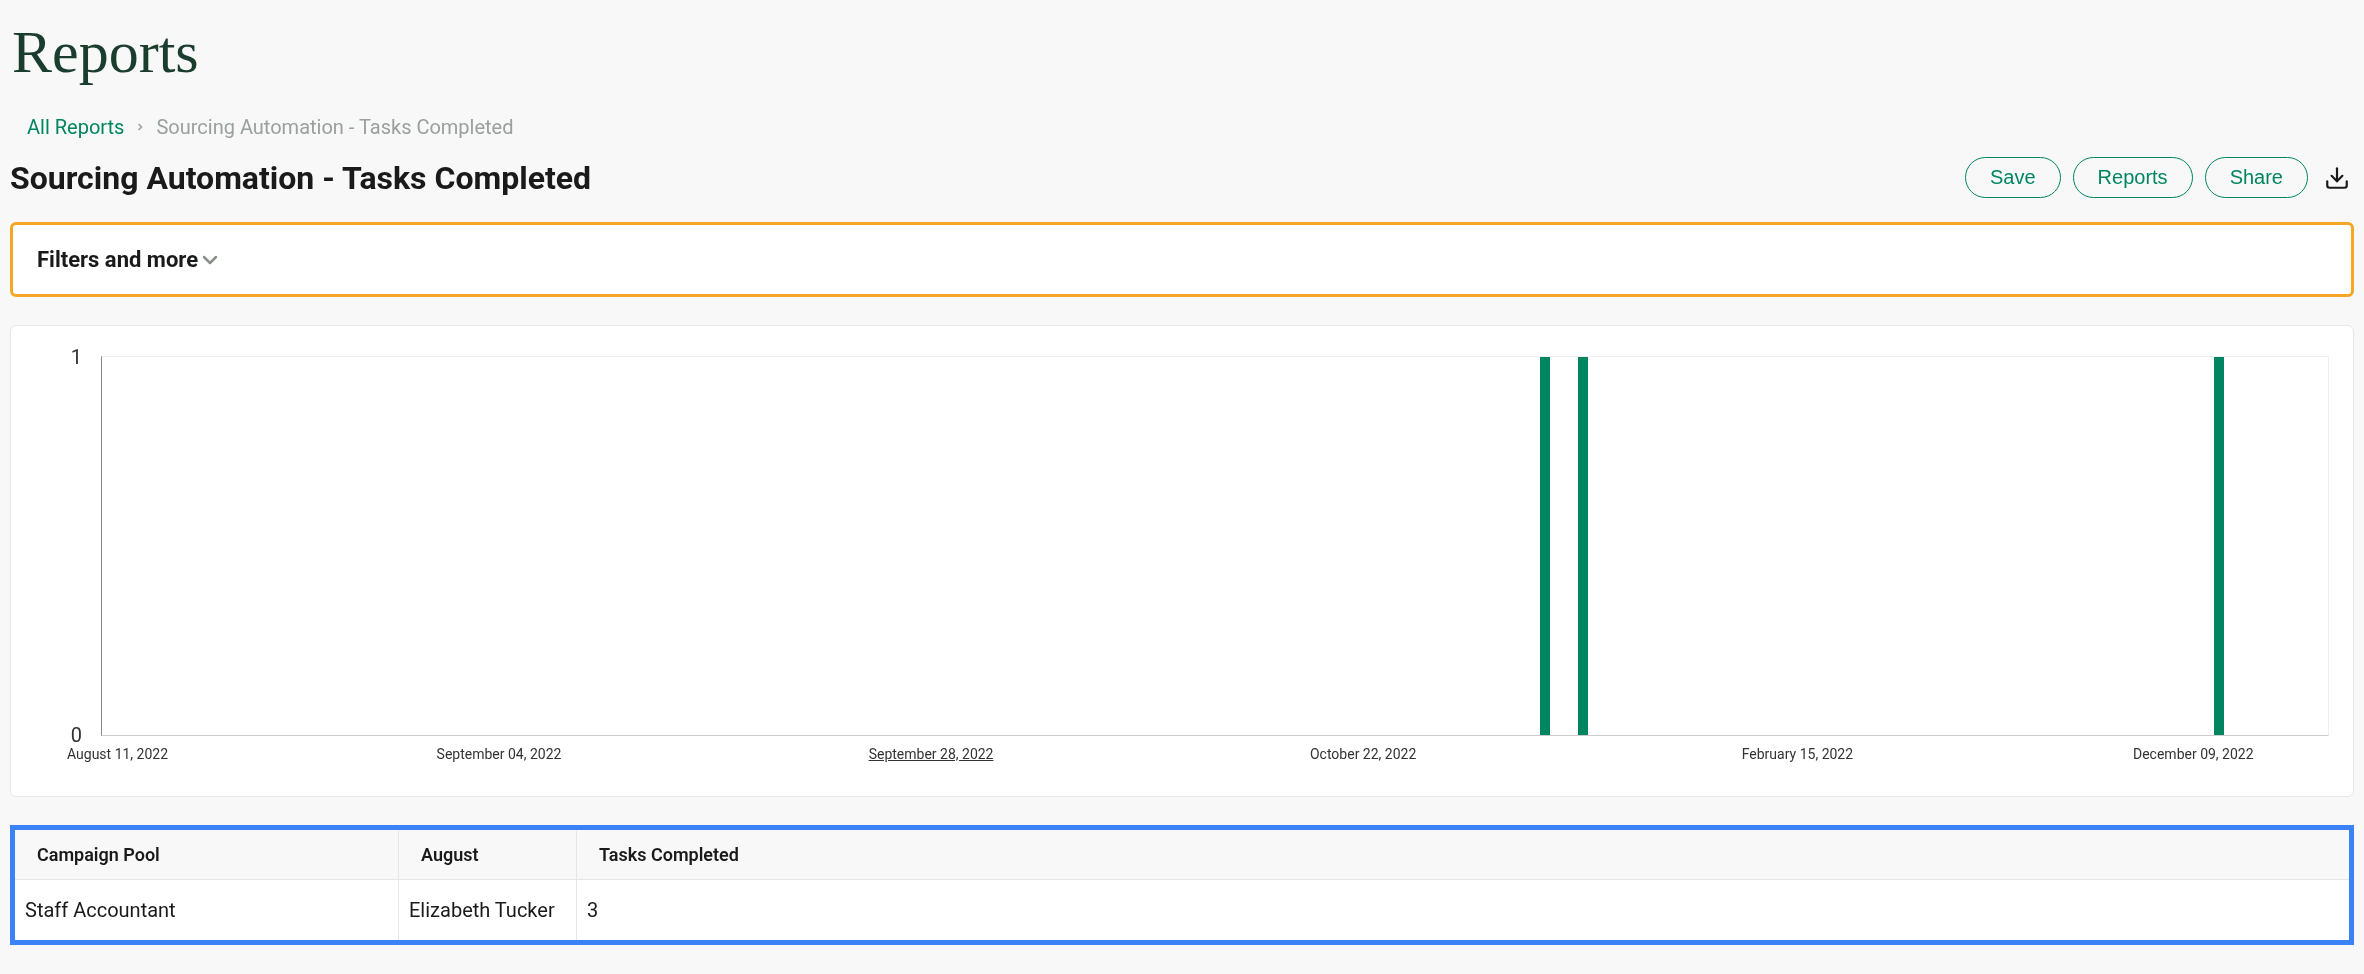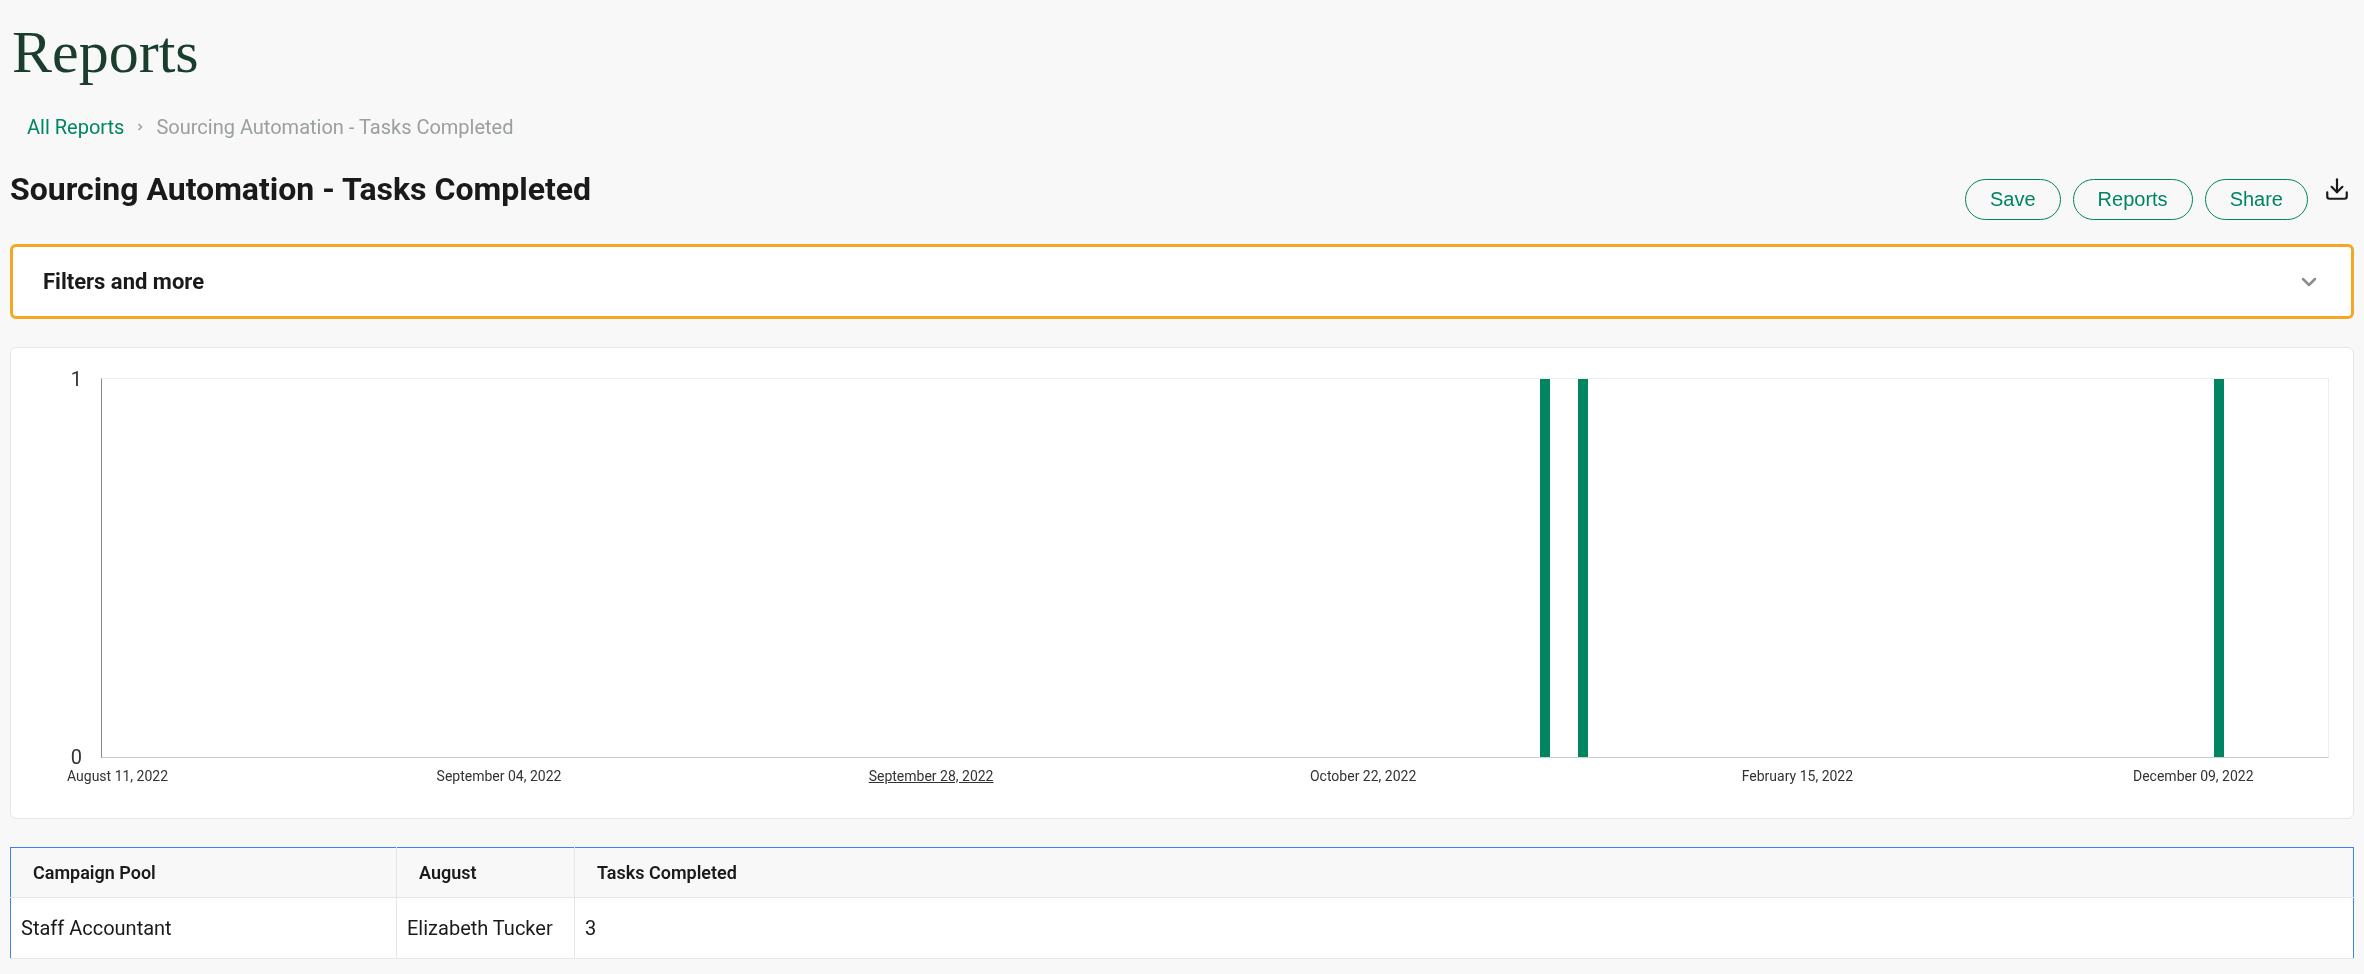--- a/index.html
+++ b/index.html
@@ -42,32 +42,31 @@
     .actions { display: flex; align-items: center; gap: 12px; }
     .pill-btn {
       border: 1.5px solid #008561;
       color: #008561;
       background: transparent;
       border-radius: 999px;
       padding: 8px 24px;
       font-size: 20px;
       font-weight: 500;
       cursor: pointer;
-      margin-top: 22px;
     }
     .dl-icon { color: #1a1a1a; display: inline-flex; cursor: pointer; padding: 4px; }
 
     .filters-panel {
       background: #fff;
       border: 3px solid #f5a623;
       border-radius: 6px;
-      padding: 22px 30px;
+      padding: 22px 24px;
       display: flex;
       align-items: center;
-      justify-content: space-between;
+      justify-content: flex-start;
       margin-bottom: 28px;
       cursor: pointer;
     }
     .filters-panel .label { font-size: 22px; font-weight: 700; }
     .filters-panel .chev { color: #8a8f8c; display: inline-flex; }
 
     .chart-card {
       background: #fff;
       border: 1px solid #e5e7e5;
       border-radius: 6px;
@@ -104,21 +103,21 @@
       margin-top: 10px;
       font-size: 14px;
       color: #333;
     }
     .x-label { position: absolute; white-space: nowrap; }
 
     table.data {
       width: 100%;
       border-collapse: collapse;
       background: #fff;
-      border: 1px solid #3b82f6;
+      border: 5px solid #3b82f6;
       margin-top: 24px;
     }
     table.data th, table.data td {
       text-align: left;
       border-right: 1px solid #e5e7e5;
       font-size: 20px;
     }
     table.data th {
       background: #f7f8f7;
       font-weight: 600;

